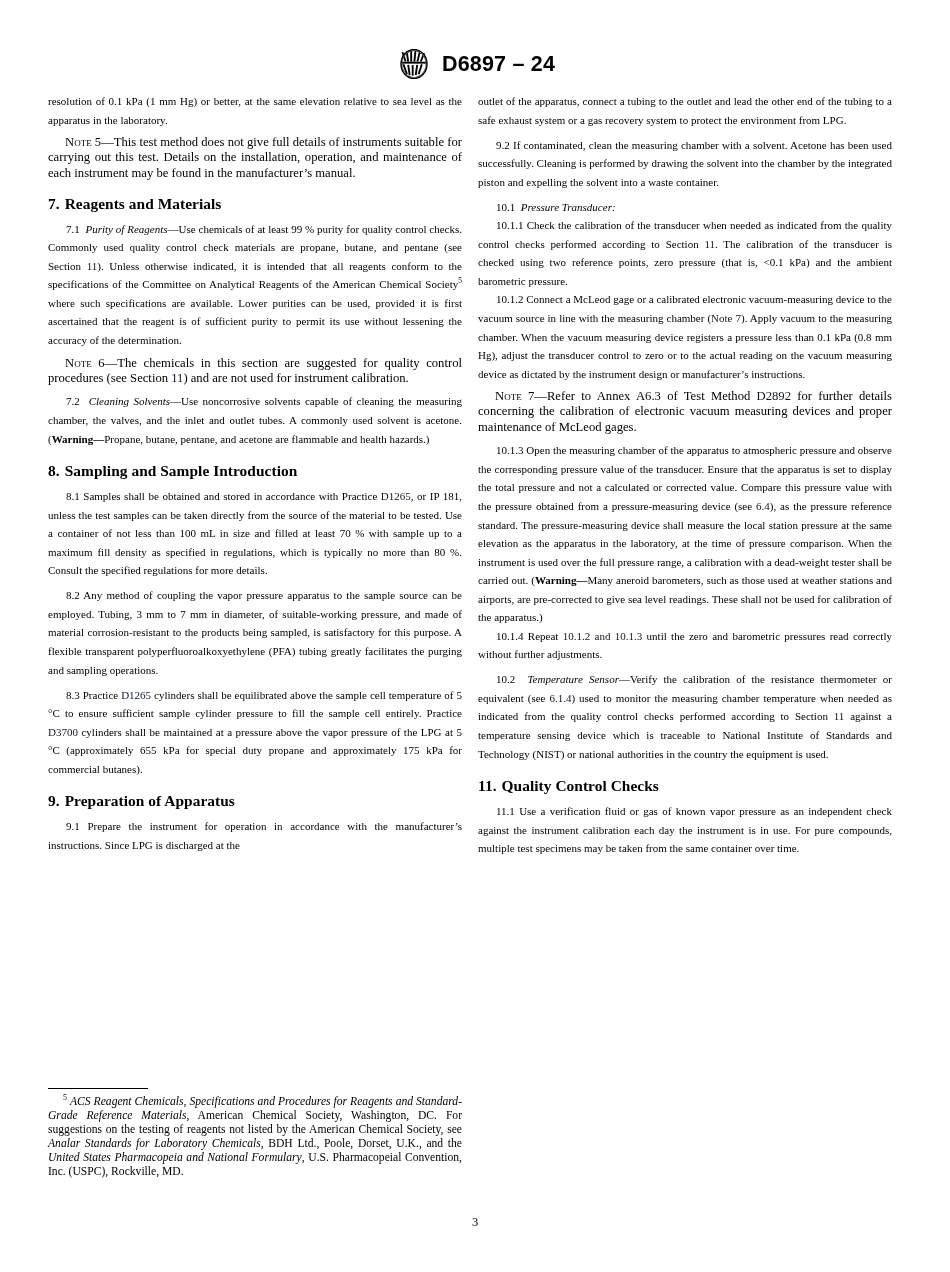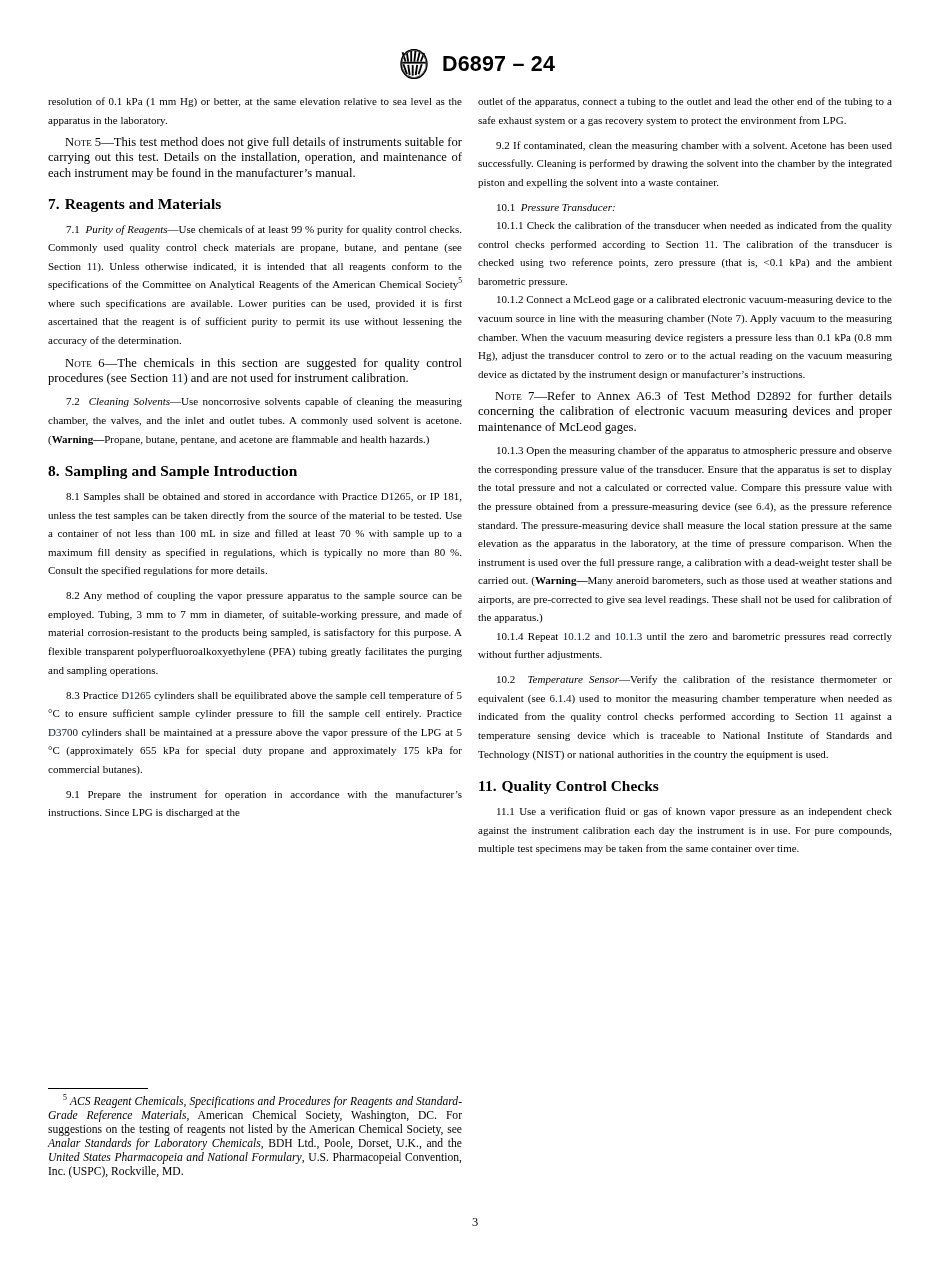--- a/index.html
+++ b/index.html
@@ -196,20 +196,21 @@
       <p class="para"><span>7.2</span>&nbsp; <span class="ital">Cleaning Solvents</span><span>—Use noncorrosive solvents capable of cleaning the measuring chamber, the valves, and the inlet and outlet tubes. A commonly used solvent is acetone. (</span><span class="bold">Warning—</span><span>Propane, butane, pentane, and acetone are flammable and health hazards.)</span></p>
 
       <h2 class="sect"><span class="num">8.</span><span>Sampling and Sample Introduction</span></h2>
 
       <p class="para"><span>8.1</span><span> Samples shall be obtained and stored in accordance with Practice </span><span class="xref">D1265</span><span>, or IP 181, unless the test samples can be taken directly from the source of the material to be tested. Use a container of not less than 100 mL in size and filled at least 70 % with sample up to a maximum fill density as specified in regulations, which is typically no more than 80 %. Consult the specified regulations for more details.</span></p>
 
       <p class="para"><span>8.2</span><span> Any method of coupling the vapor pressure apparatus to the sample source can be employed. Tubing, 3 mm to 7 mm in diameter, of suitable-working pressure, and made of material corrosion-resistant to the products being sampled, is satisfactory for this purpose. A flexible transparent polyperfluoroalkoxyethylene (PFA) tubing greatly facilitates the purging and sampling operations.</span></p>
 
       <p class="para"><span>8.3</span><span> Practice </span><span class="xref">D1265</span><span> cylinders shall be equilibrated above the sample cell temperature of 5 °C to ensure sufficient sample cylinder pressure to fill the sample cell entirely. Practice </span><span class="xref">D3700</span><span> cylinders shall be maintained at a pressure above the vapor pressure of the LPG at 5 °C (approximately 655 kPa for special duty propane and approximately 175 kPa for commercial butanes).</span></p>
 
+      <h2 class="sect"><span class="num">9.</span><span>Preparation of Apparatus</span></h2>
 
       <p class="para"><span>9.1</span><span> Prepare the instrument for operation in accordance with the manufacturer’s instructions. Since LPG is discharged at the</span></p>
 
     </div>
 
     <div class="col col-right">
 
       <p class="body">outlet of the apparatus, connect a tubing to the outlet and lead the other end of the tubing to a safe exhaust system or a gas recovery system to protect the environment from LPG.</p>
 
       <p class="para"><span>9.2</span><span> If contaminated, clean the measuring chamber with a solvent. Acetone has been used successfully. Cleaning is performed by drawing the solvent into the chamber by the integrated piston and expelling the solvent into a waste container.</span></p>

